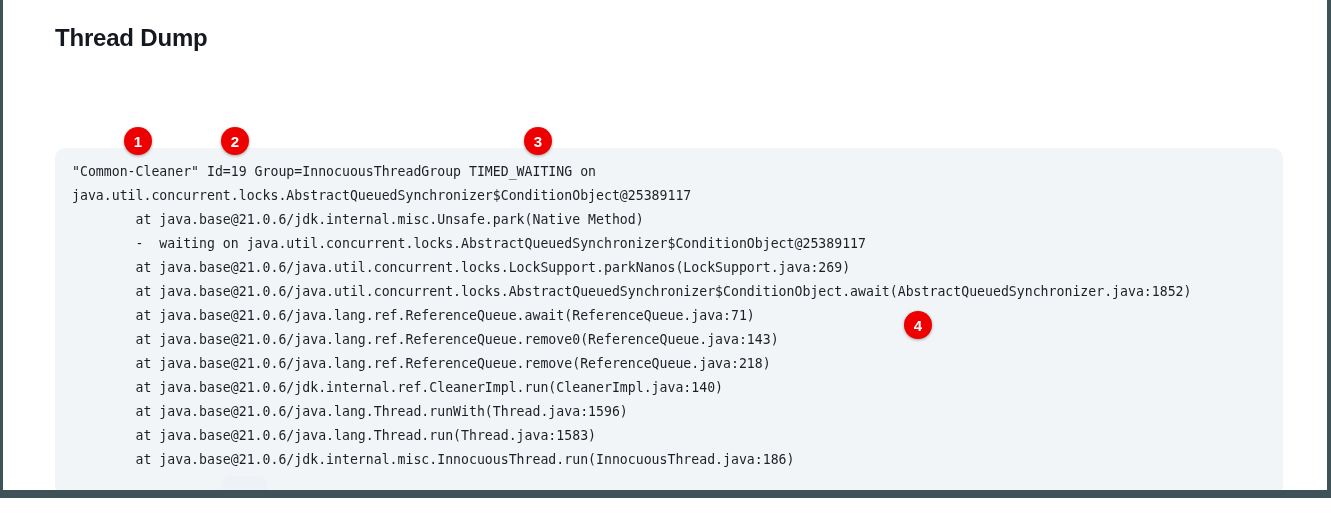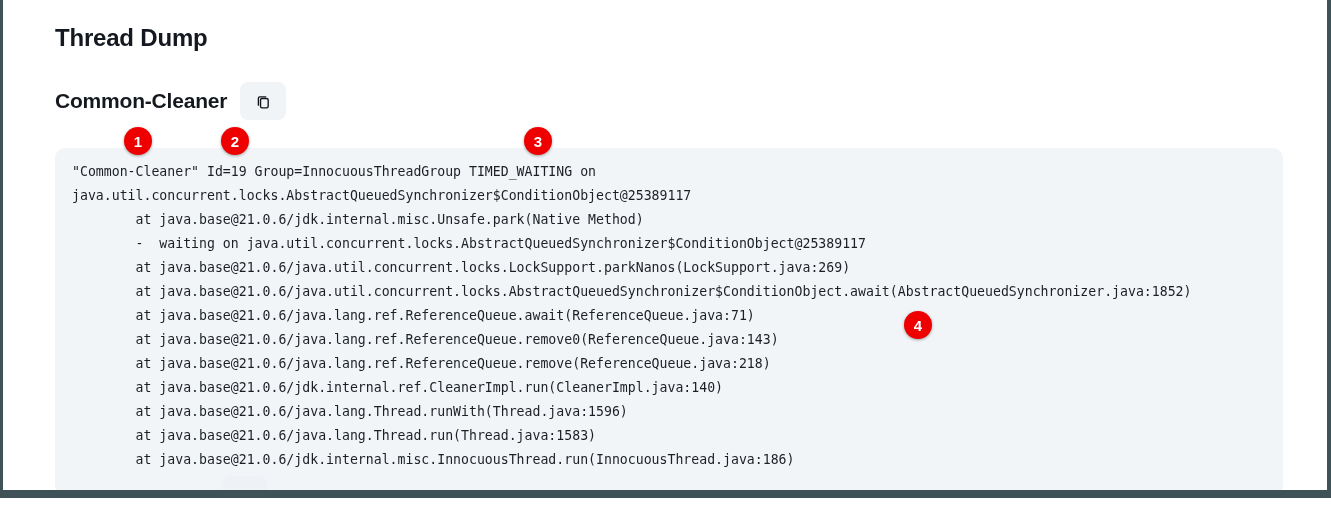--- a/index.html
+++ b/index.html
@@ -126,31 +126,20 @@
     border-radius: 8px 8px 0 0;
   }
 </style>
 </head>
 <body>
 
 <div id="screen">
 
   <div class="page-title">Thread Dump</div>
 
-  <div class="thread-header">
-    <div class="thread-name">Common-Cleaner</div>
-    <button class="copy-btn">
-      <span>
-        <svg width="17" height="17" viewBox="0 0 20 20" fill="none" stroke="#111418" stroke-width="1.6" stroke-linecap="round" stroke-linejoin="round">
-          <rect x="6.5" y="6.5" width="9" height="11" rx="1.8"></rect>
-          <path d="M12.6 4.5 H5.6 A1.6 1.6 0 0 0 4 6.1 V14.3"></path>
-        </svg>
-      </span>
-    </button>
-  </div>
 
   <div class="code-block">
     <div class="code-lines"><div class="code-line">"Common-Cleaner" Id=19 Group=InnocuousThreadGroup TIMED_WAITING on</div><div class="code-line">java.util.concurrent.locks.AbstractQueuedSynchronizer$ConditionObject@25389117</div><div class="code-line">        at java.base@21.0.6/jdk.internal.misc.Unsafe.park(Native Method)</div><div class="code-line">        -  waiting on java.util.concurrent.locks.AbstractQueuedSynchronizer$ConditionObject@25389117</div><div class="code-line">        at java.base@21.0.6/java.util.concurrent.locks.LockSupport.parkNanos(LockSupport.java:269)</div><div class="code-line">        at java.base@21.0.6/java.util.concurrent.locks.AbstractQueuedSynchronizer$ConditionObject.await(AbstractQueuedSynchronizer.java:1852)</div><div class="code-line">        at java.base@21.0.6/java.lang.ref.ReferenceQueue.await(ReferenceQueue.java:71)</div><div class="code-line">        at java.base@21.0.6/java.lang.ref.ReferenceQueue.remove0(ReferenceQueue.java:143)</div><div class="code-line">        at java.base@21.0.6/java.lang.ref.ReferenceQueue.remove(ReferenceQueue.java:218)</div><div class="code-line">        at java.base@21.0.6/jdk.internal.ref.CleanerImpl.run(CleanerImpl.java:140)</div><div class="code-line">        at java.base@21.0.6/java.lang.Thread.runWith(Thread.java:1596)</div><div class="code-line">        at java.base@21.0.6/java.lang.Thread.run(Thread.java:1583)</div><div class="code-line">        at java.base@21.0.6/jdk.internal.misc.InnocuousThread.run(InnocuousThread.java:186)</div></div>
   </div>
 
   <div class="bottom-stub"></div>
   <div class="bottom-bar"></div>
 
 <div class="badge" style="left: 121px; top: 127px;">1</div>
     <div class="badge" style="left: 218px; top: 127px;">2</div>

